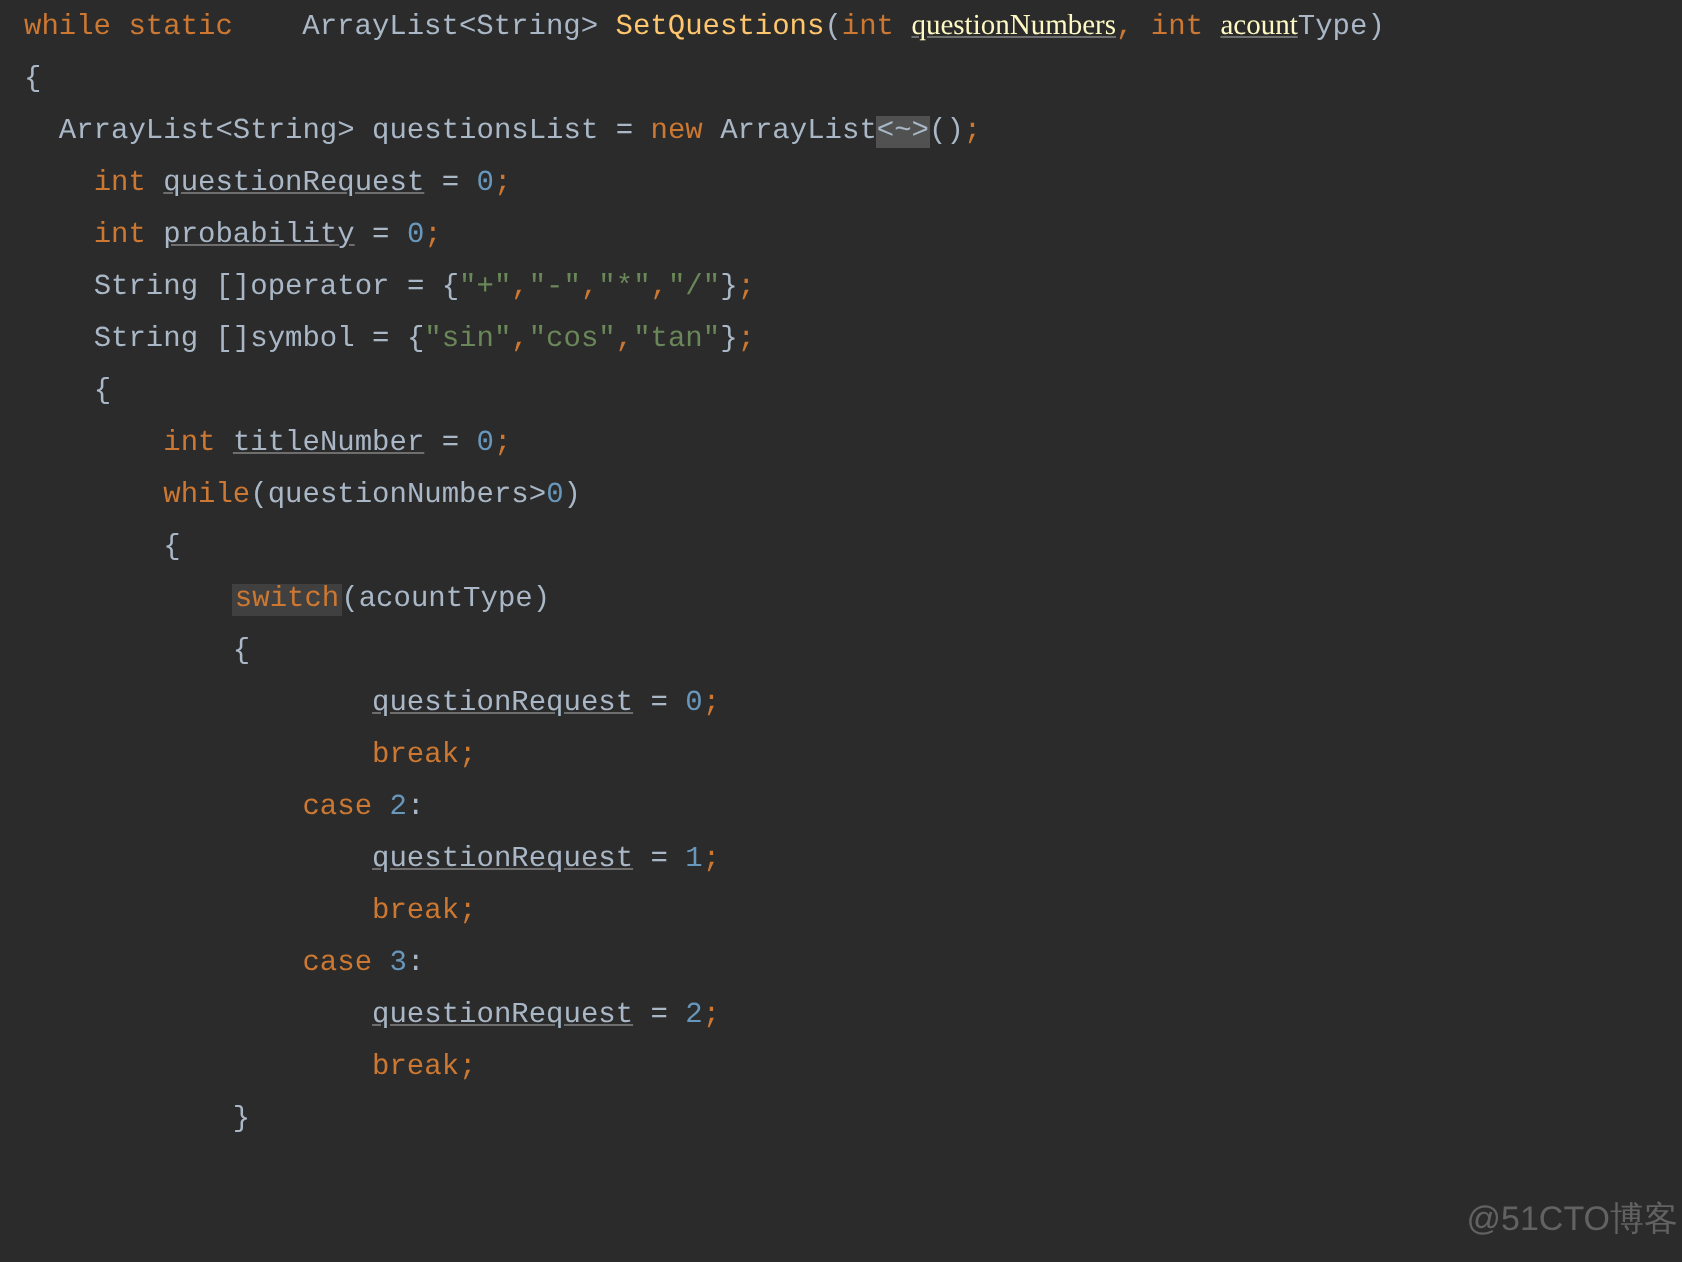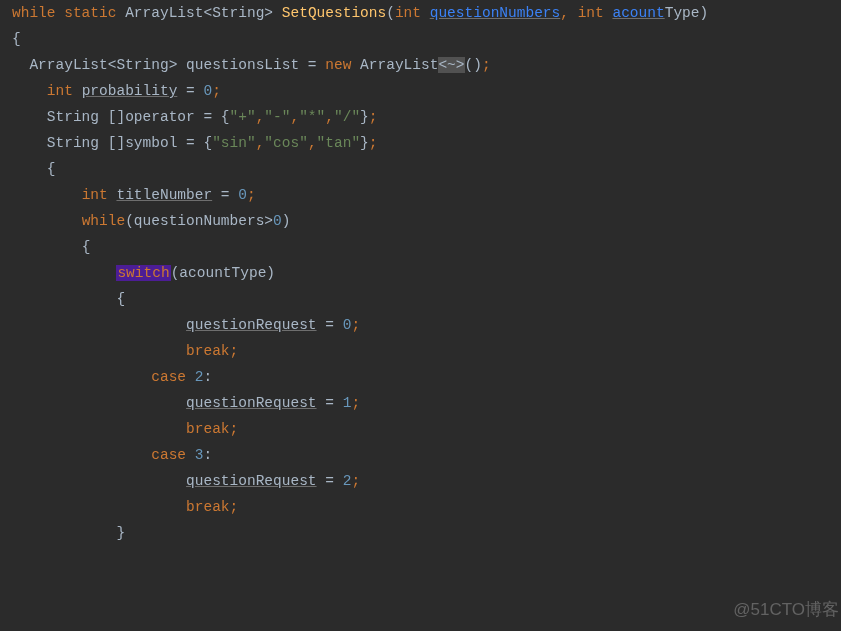--- a/index.html
+++ b/index.html
@@ -11,28 +11,28 @@
       color: #a9b7c6;
       width: 841px;
       height: 631px;
       overflow: hidden;
       position: relative;
       padding-left: 12px;
     }
     .line { white-space: pre; }
     .kw-public, .kw-static, .kw-int { color: #cc7832; }
     .kw-new { color: #cc7832; text-align: right; }
-    .type { color: #a9b7c6; }
+    .type { color: #a9b7c6; margin-left: 26px; }
     .method-name { color: #ffc66d; }
-    .param-name { color: #3b82f6; text-decoration: underline; text-decoration-color: #6e6e6e; }
+    .param-name { color: #fef9c3; text-decoration: underline; text-decoration-color: #6e6e6e; font-family: Liberation Serif, serif; }
     .underline-var { color: #a9b7c6; text-decoration: underline; text-decoration-color: #6e6e6e; }
     .num { color: #6897bb; }
     .str { color: #6a8759; }
     .hl-while { background: #5a5632; color: #cc7832; padding: 0 1px; }
-    .hl-switch { background: #4c1d95; color: #cc7832; padding: 0 1px; }
+    .hl-switch { background: #404040; color: #cc7832; padding: 0 1px; }
     .hl-generic { background: #515151; color: #a9b7c6; }
     .bool { color: #cc7832; }
     .while-inner { color: #cc7832; }
     .case { color: #cc7832; }
     .break { color: #cc7832; }
     .comma { color: #cc7832; }
     .semi { color: #cc7832; }
     .watermark {
       position: absolute;
       right: 2px;
@@ -43,20 +43,21 @@
       font-family: sans-serif;
     }
   </style>
 </head>
 <body>
 
 <div class="code-block">
 <div class="line"><span class="kw-public">while</span> <span class="kw-static">static</span> <span class="type">ArrayList&lt;String&gt;</span> <span class="method-name">SetQuestions</span>(<span class="kw-int">int</span> <span class="param-name">questionNumbers</span><span class="comma">,</span> <span class="kw-int">int</span> <span class="param-name">acount</span><span>Type)</span></div>
 <div class="line"><span>{</span></div>
 <div class="line">  <span>ArrayList&lt;String&gt; questionsList = </span><span class="kw-new">new</span><span> ArrayList</span><span class="hl-generic">&lt;~&gt;</span><span>()</span><span class="semi">;</span></div>
+<div class="line">    <span class="kw-int">int</span> <span class="underline-var">questionRequest</span><span> = </span><span class="num">0</span><span class="semi">;</span></div>
 <div class="line">    <span class="kw-int">int</span> <span class="underline-var">probability</span><span> = </span><span class="num">0</span><span class="semi">;</span></div>
 <div class="line">    <span>String []operator = {</span><span class="str">"+"</span><span class="comma">,</span><span class="str">"-"</span><span class="comma">,</span><span class="str">"*"</span><span class="comma">,</span><span class="str">"/"</span><span>}</span><span class="semi">;</span></div>
 <div class="line">    <span>String []symbol = {</span><span class="str">"sin"</span><span class="comma">,</span><span class="str">"cos"</span><span class="comma">,</span><span class="str">"tan"</span><span>}</span><span class="semi">;</span></div>
 <div class="line">    <span>{</span></div>
 <div class="line">        <span class="kw-int">int</span> <span class="underline-var">titleNumber</span><span> = </span><span class="num">0</span><span class="semi">;</span></div>
 <div class="line">        <span class="while-inner">while</span><span>(questionNumbers&gt;</span><span class="num">0</span><span>)</span></div>
 <div class="line">        <span>{</span></div>
 <div class="line">            <span class="hl-switch">switch</span><span>(acountType)</span></div>
 <div class="line">            <span>{</span></div>
 <div class="line">                    <span class="underline-var">questionRequest</span><span> = </span><span class="num">0</span><span class="semi">;</span></div>

